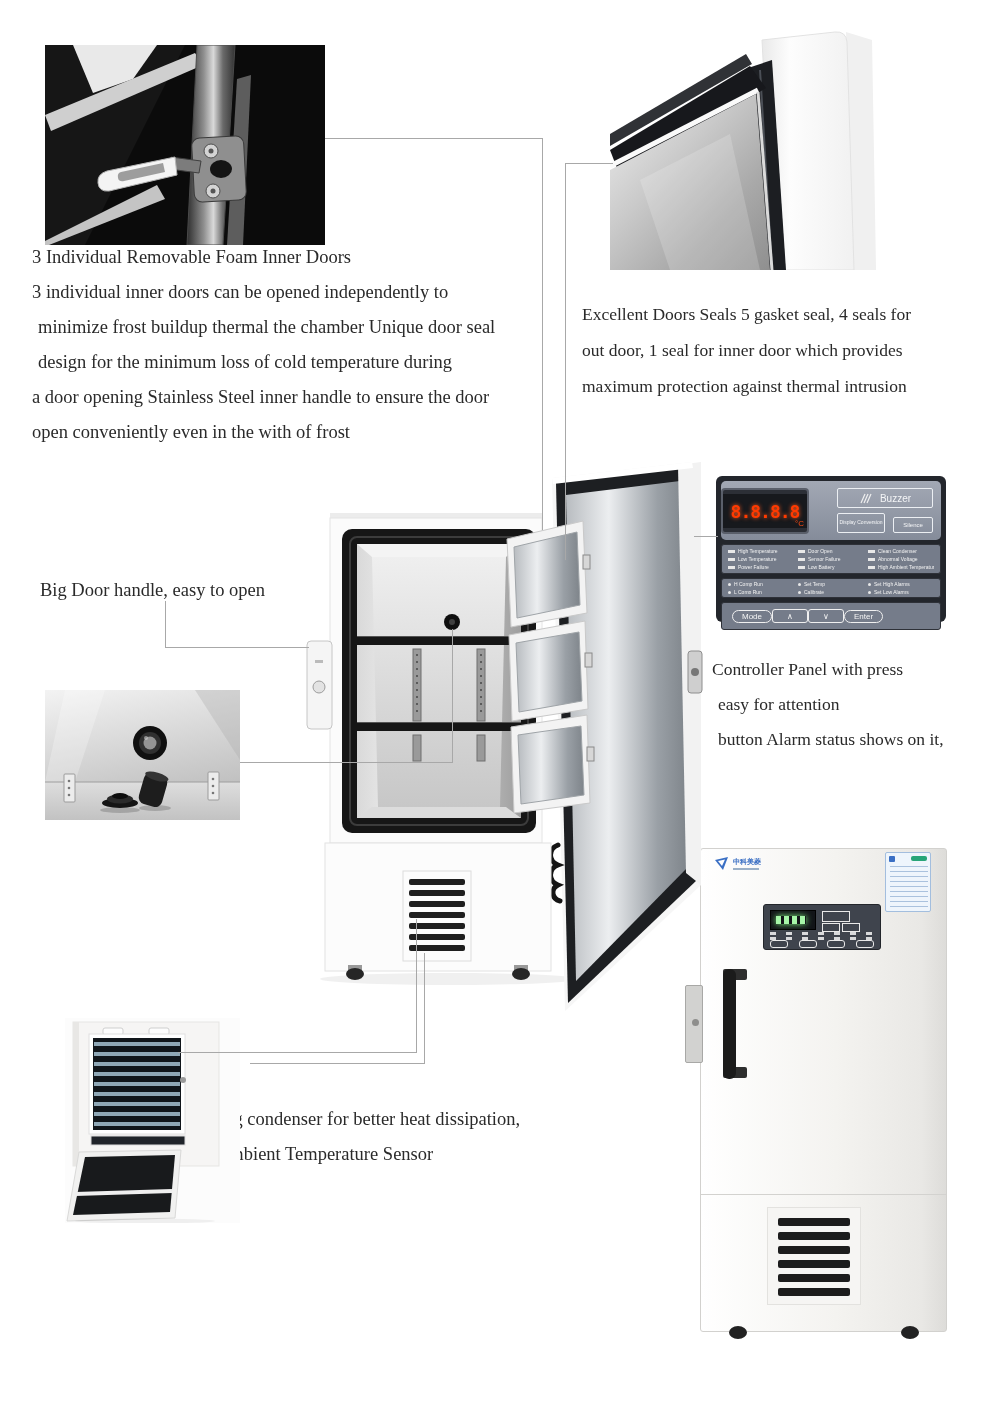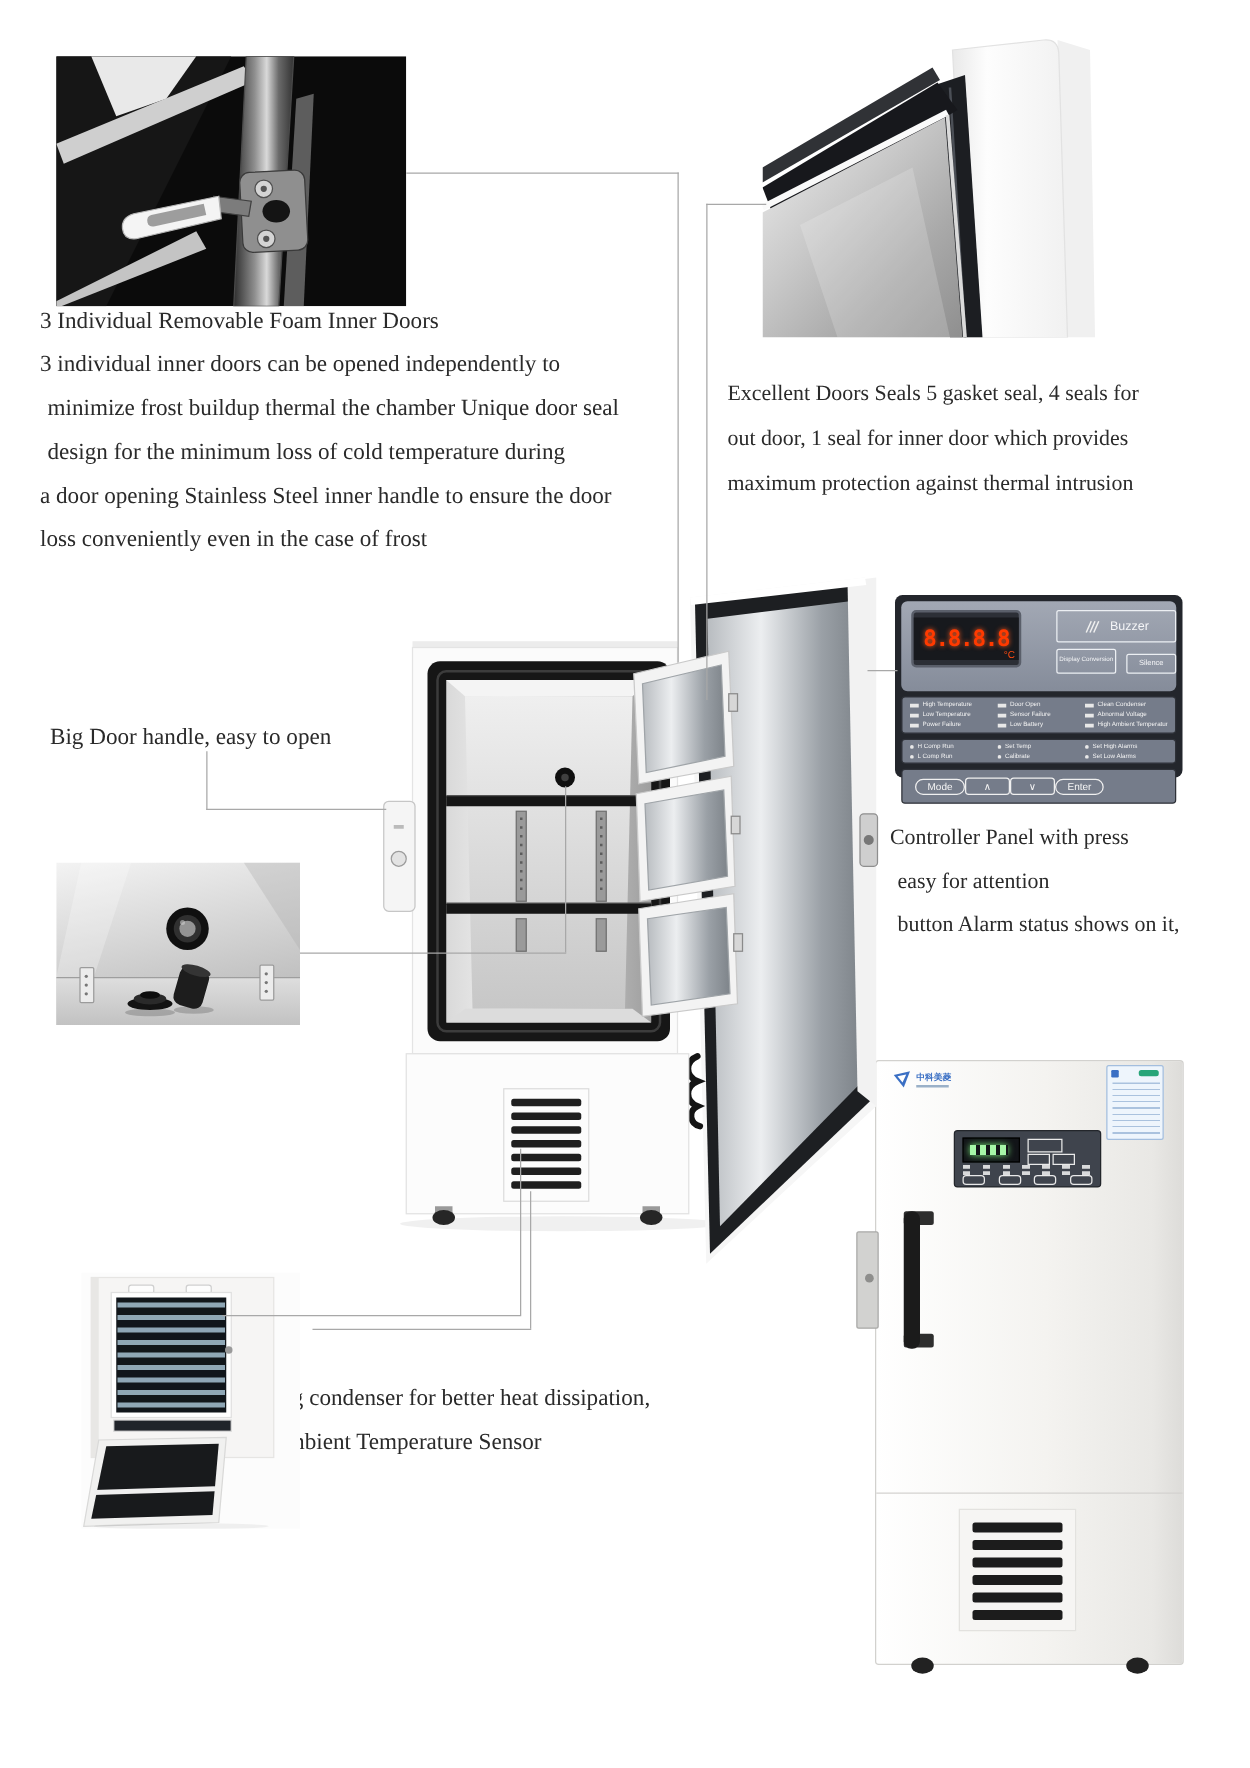--- a/index.html
+++ b/index.html
@@ -7,21 +7,21 @@
           font-family:"Liberation Serif", serif;color:#2a2a2a;}
   .abs{position:absolute;}
   .note p{margin:0;height:35px;display:flex;align-items:center;white-space:nowrap;}
   .t18{font-size:18.5px;}
   .t17{font-size:17.5px;}
   .ind6{padding-left:6px;}
   .lead{position:absolute;background:#a8a8a8;}
   
   .cp{position:absolute;left:716px;top:476px;width:230px;height:146px;background:#23262c;
       border-radius:6px;padding:5px;box-sizing:border-box;font-family:"Liberation Sans", sans-serif;}
-  .cp-top{background:linear-gradient(#a2a8b4,#858c9a);border-radius:5px;height:72px;display:flex;padding:7px 8px;box-sizing:border-box;gap:28px;}
+  .cp-top{background:linear-gradient(#a2a8b4,#858c9a);border-radius:5px;height:59px;display:flex;padding:7px 8px;box-sizing:border-box;gap:28px;justify-content:flex-end;}
   .cp-disp{width:96px;height:46px;background:#2c2f36;border:2px solid #5a5f6a;border-radius:4px;display:flex;align-items:center;justify-content:center;box-sizing:border-box;position:relative;}
   .cp-disp .screen{width:84px;height:34px;background:#17191d;display:flex;align-items:center;justify-content:center;}
   .cp-digits{font-family:"DejaVu Sans Mono", monospace;font-weight:bold;font-size:18px;color:#ff3a00;text-shadow:0 0 4px #ff5a20;letter-spacing:-1px;}
   .cp-unit{position:absolute;right:3px;bottom:4px;font-size:8px;color:#ff4a10;}
   .cp-right{flex:1;display:flex;flex-direction:column;gap:5px;}
   .cp-buzzer{border:1px solid #eceff3;border-radius:2px;height:24px;display:flex;align-items:center;justify-content:center;gap:6px;color:#f4f5f7;font-size:10px;}
   .cp-minibtn{border:1px solid #eceff3;border-radius:2px;color:#f4f5f7;text-align:center;display:flex;align-items:center;justify-content:center;}
   .cp-row2{display:flex;gap:8px;justify-content:flex-end;}
   .cp-strip{margin-top:4px;background:#757c8a;border:1px solid #2e3138;border-radius:3px;display:flex;padding:3px 6px;box-sizing:border-box;gap:4px;}
   .cp-col{flex:1;display:flex;flex-direction:column;justify-content:center;gap:2px;overflow:hidden;}
@@ -31,21 +31,21 @@
   .ind-t{font-size:5px;color:#f3f3f3;white-space:nowrap;}
   .cp-btns{margin-top:4px;background:#757c8a;border:1px solid #2e3138;border-radius:3px;height:26px;display:flex;align-items:center;justify-content:flex-start;padding:0 10px;}
   .pill{border:1.5px solid #f0f0f0;border-radius:9px;color:#f5f5f5;font-size:8px;padding:1px 9px;}
   .chv{border:1.5px solid #f0f0f0;border-radius:3px;width:34px;height:12px;color:#f5f5f5;font-size:8px;display:flex;align-items:center;justify-content:center;}
   
   .product{position:absolute;left:700px;top:848px;width:245px;height:482px;
            background:linear-gradient(90deg,#ffffff 0%,#f4f3f0 55%,#e9e8e5 90%,#dddcd9 100%);
            border:1px solid #d2d1ce;border-radius:3px;}
   .product .seam{position:absolute;left:0;top:345px;width:100%;height:1px;background:#d3d2cf;}
   .p-logo{position:absolute;left:13px;top:7px;display:flex;align-items:center;gap:3px;}
-  .p-logo .cn{font-size:7px;font-weight:bold;color:#3a6fc4;font-family:Liberation Serif, serif;line-height:1;}
+  .p-logo .cn{font-size:7px;font-weight:bold;color:#3a6fc4;font-family:Liberation Mono, monospace;line-height:1;}
   .p-logo .bar{width:26px;height:2px;background:#9ab0c8;margin-top:2px;}
   .p-label{position:absolute;left:184px;top:3px;width:46px;height:60px;background:#eef5fc;border:1px solid #a3bede;border-radius:2px;box-sizing:border-box;}
   .p-label .badge{position:absolute;right:3px;top:3px;width:16px;height:5px;background:#27a578;border-radius:2px;}
   .p-label .mark{position:absolute;left:3px;top:3px;width:6px;height:6px;background:#3a6fc4;border-radius:1px;}
   .p-label .stripes{position:absolute;left:4px;top:13px;width:38px;height:43px;
       background:repeating-linear-gradient(180deg,#aac2de 0 1px,rgba(0,0,0,0) 1px 5px);}
   .p-panel{position:absolute;left:62px;top:55px;width:118px;height:46px;background:#3f444d;border:1px solid #23262b;border-radius:3px;box-sizing:border-box;}
   .p-disp{position:absolute;left:6px;top:5px;width:44px;height:18px;background:#121418;border:1px solid #000;}
   .p-green{position:absolute;left:5px;top:5px;width:30px;height:8px;
       background:repeating-linear-gradient(90deg,#a6f7a8 0 5px,rgba(0,0,0,0) 5px 8px);box-shadow:0 0 6px #7bf07e;}
@@ -122,21 +122,21 @@
     <line x1="148" y1="62" x2="162" y2="240" stroke="#dadada" stroke-width="3"></line>
     <polygon points="30,150 120,104 150,240 60,240" fill="#ffffff" opacity="0.18"></polygon>
   </svg>
 
   <div class="abs note t18" style="left:32px;top:240px;">
     <p>3 Individual Removable Foam Inner Doors</p>
     <p>3 individual inner doors can be opened independently to</p>
     <p class="ind6">minimize frost buildup thermal the chamber Unique door seal</p>
     <p class="ind6">design for the minimum loss of cold temperature during</p>
     <p>a door opening Stainless Steel inner handle to ensure the door</p>
-    <p>loss conveniently even in the case of frost</p>
+    <p>open conveniently even in the with of frost</p>
   </div>
 
   <div class="abs note t17" style="left:582px;top:296px;">
     <p style="height:36px">Excellent Doors Seals 5 gasket seal, 4 seals for</p>
     <p style="height:36px">out door, 1 seal for inner door which provides</p>
     <p style="height:36px">maximum protection against thermal intrusion</p>
   </div>
 
   <div class="abs t18" style="left:40px;top:580px;white-space:nowrap;">Big Door handle, easy to open</div>
 

